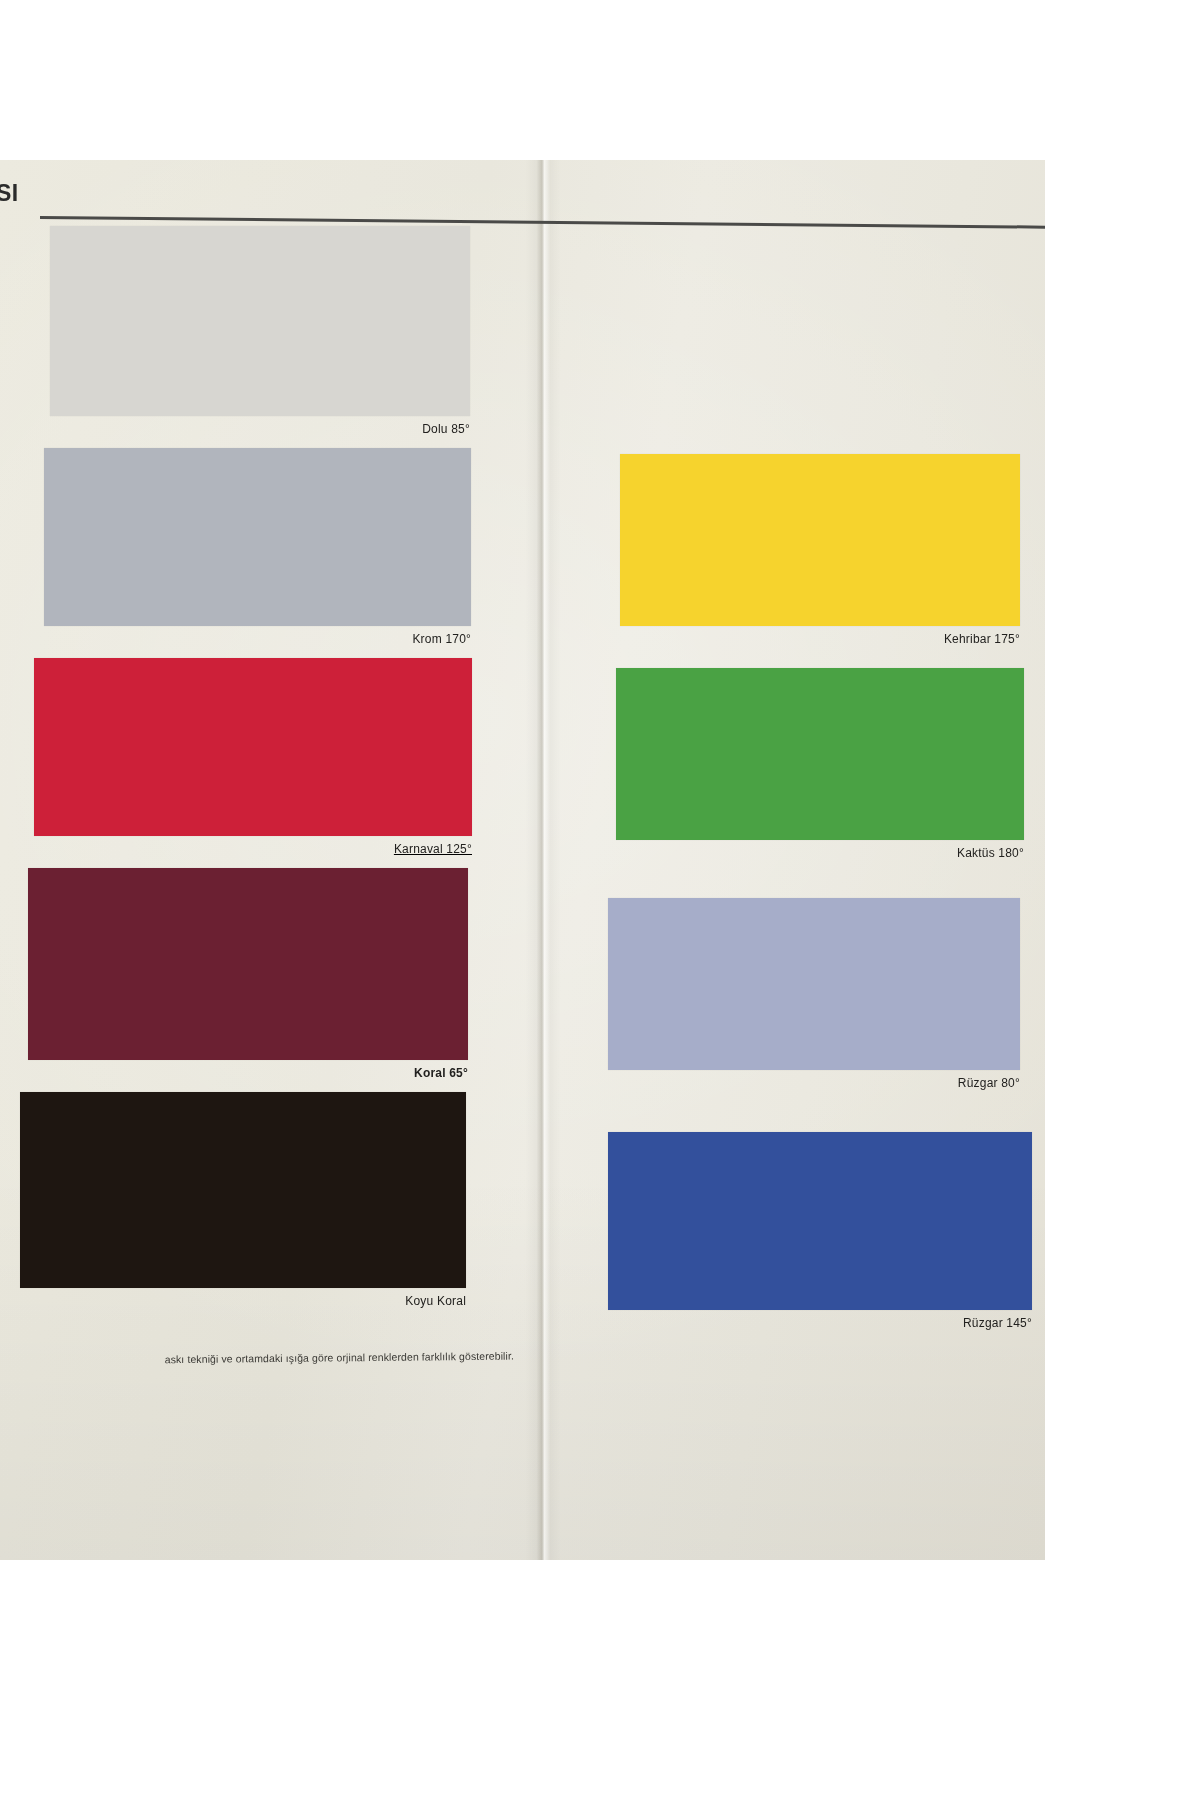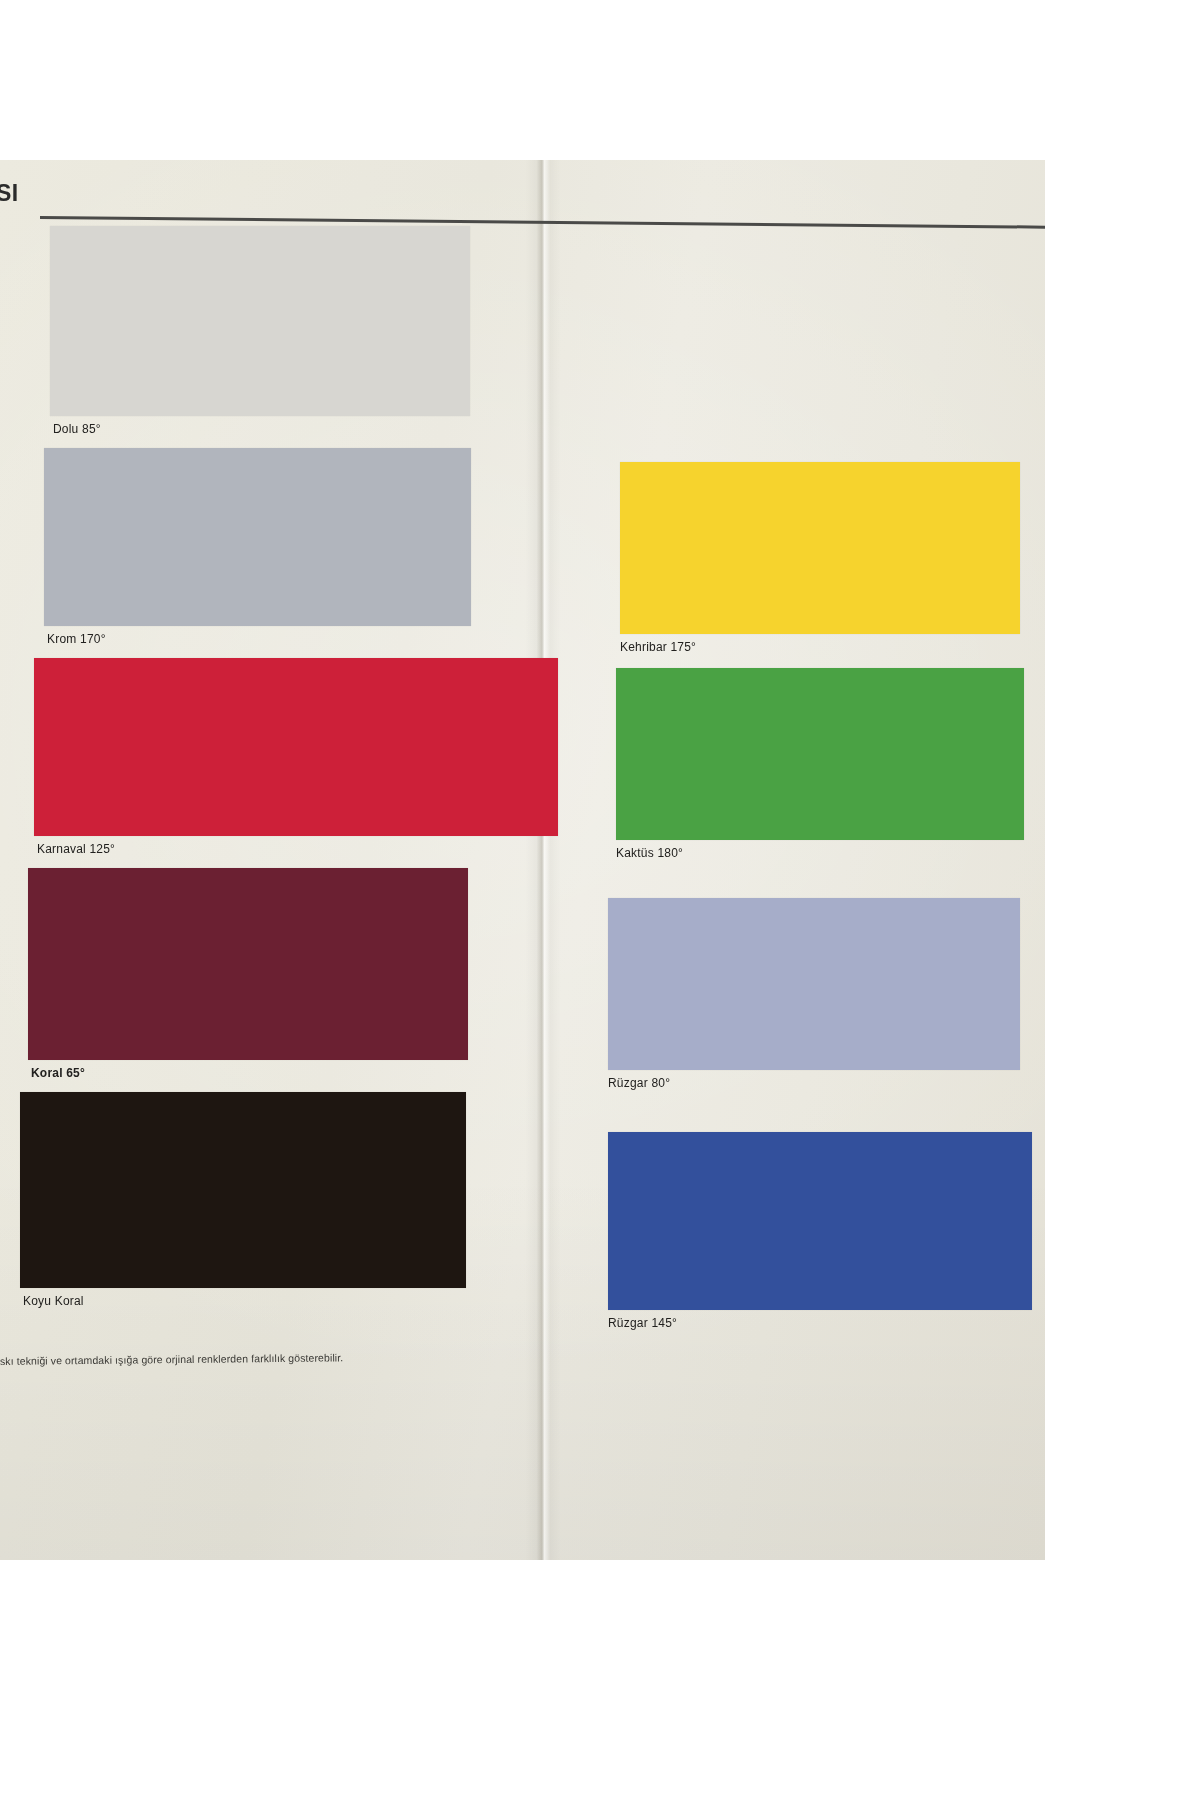--- a/index.html
+++ b/index.html
@@ -10,20 +10,21 @@
     position:relative;
   }
 
   
   #page-photo{
     position:absolute;
     left:0; top:160px;
     width:1045px; height:1400px;
     background:#eab308;
     overflow:hidden;
+    text-align:right;
   }
   
   #paper-tone{
     position:absolute; inset:0;
     background:
       linear-gradient(100deg,#eceadf 0%,#e8e6db 38%,#eceae1 55%,#e9e7dd 75%,#e5e2d7 100%);
     pointer-events:none;
   }
   #paper-shade{
     position:absolute; inset:0;
@@ -89,32 +90,32 @@
   #item-karnaval  { top:432px; }
   #item-karnaval .swatch{ height:178px; background:#cd2039; }
   #item-koral     { top:642px; }
   #item-koral  .swatch{ height:192px; background:#6b2032; }
   #item-kahve     { top:866px; }
   #item-kahve  .swatch{ height:196px; background:#1e1611; }
 
   
   #item-dolu      { left:30px; width:420px; }
   #item-krom      { left:24px; width:427px; }
-  #item-karnaval  { left:14px; width:524px; }
+  #item-karnaval  { left:14px; width:438px;text-decoration:underline; }
   #item-koral     { left:8px;  width:440px;font-weight:bold; }
   #item-kahve     { left:0px;  width:446px; }
   #item-dolu .swatch-label,
   #item-krom .swatch-label,
   #item-karnaval .swatch-label,
   #item-koral .swatch-label,
   #item-kahve .swatch-label{ margin-left:3px; }
 
   
   #item-bej       { top:242px; left:28px; width:400px; }
-  #item-kehribar  { top:228px; left:28px; width:400px;margin-top:8px; }
+  #item-kehribar  { top:228px; left:28px; width:400px; }
   #item-kehribar .swatch{ height:172px; background:#f6d32d; }
   #item-kaktus    { top:442px; left:24px; width:408px; }
   #item-kaktus .swatch{ height:172px; background:#4aa244; }
   #item-ruzgar80  { top:672px; left:16px; width:412px; }
   #item-ruzgar80 .swatch{ height:172px; background:#a6adc9; }
   #item-ruzgar145 { top:906px; left:16px; width:424px; }
   #item-ruzgar145 .swatch{ height:178px; background:#33509c; }
   #item-bej .swatch-label{ margin-top:0; }
 
   

